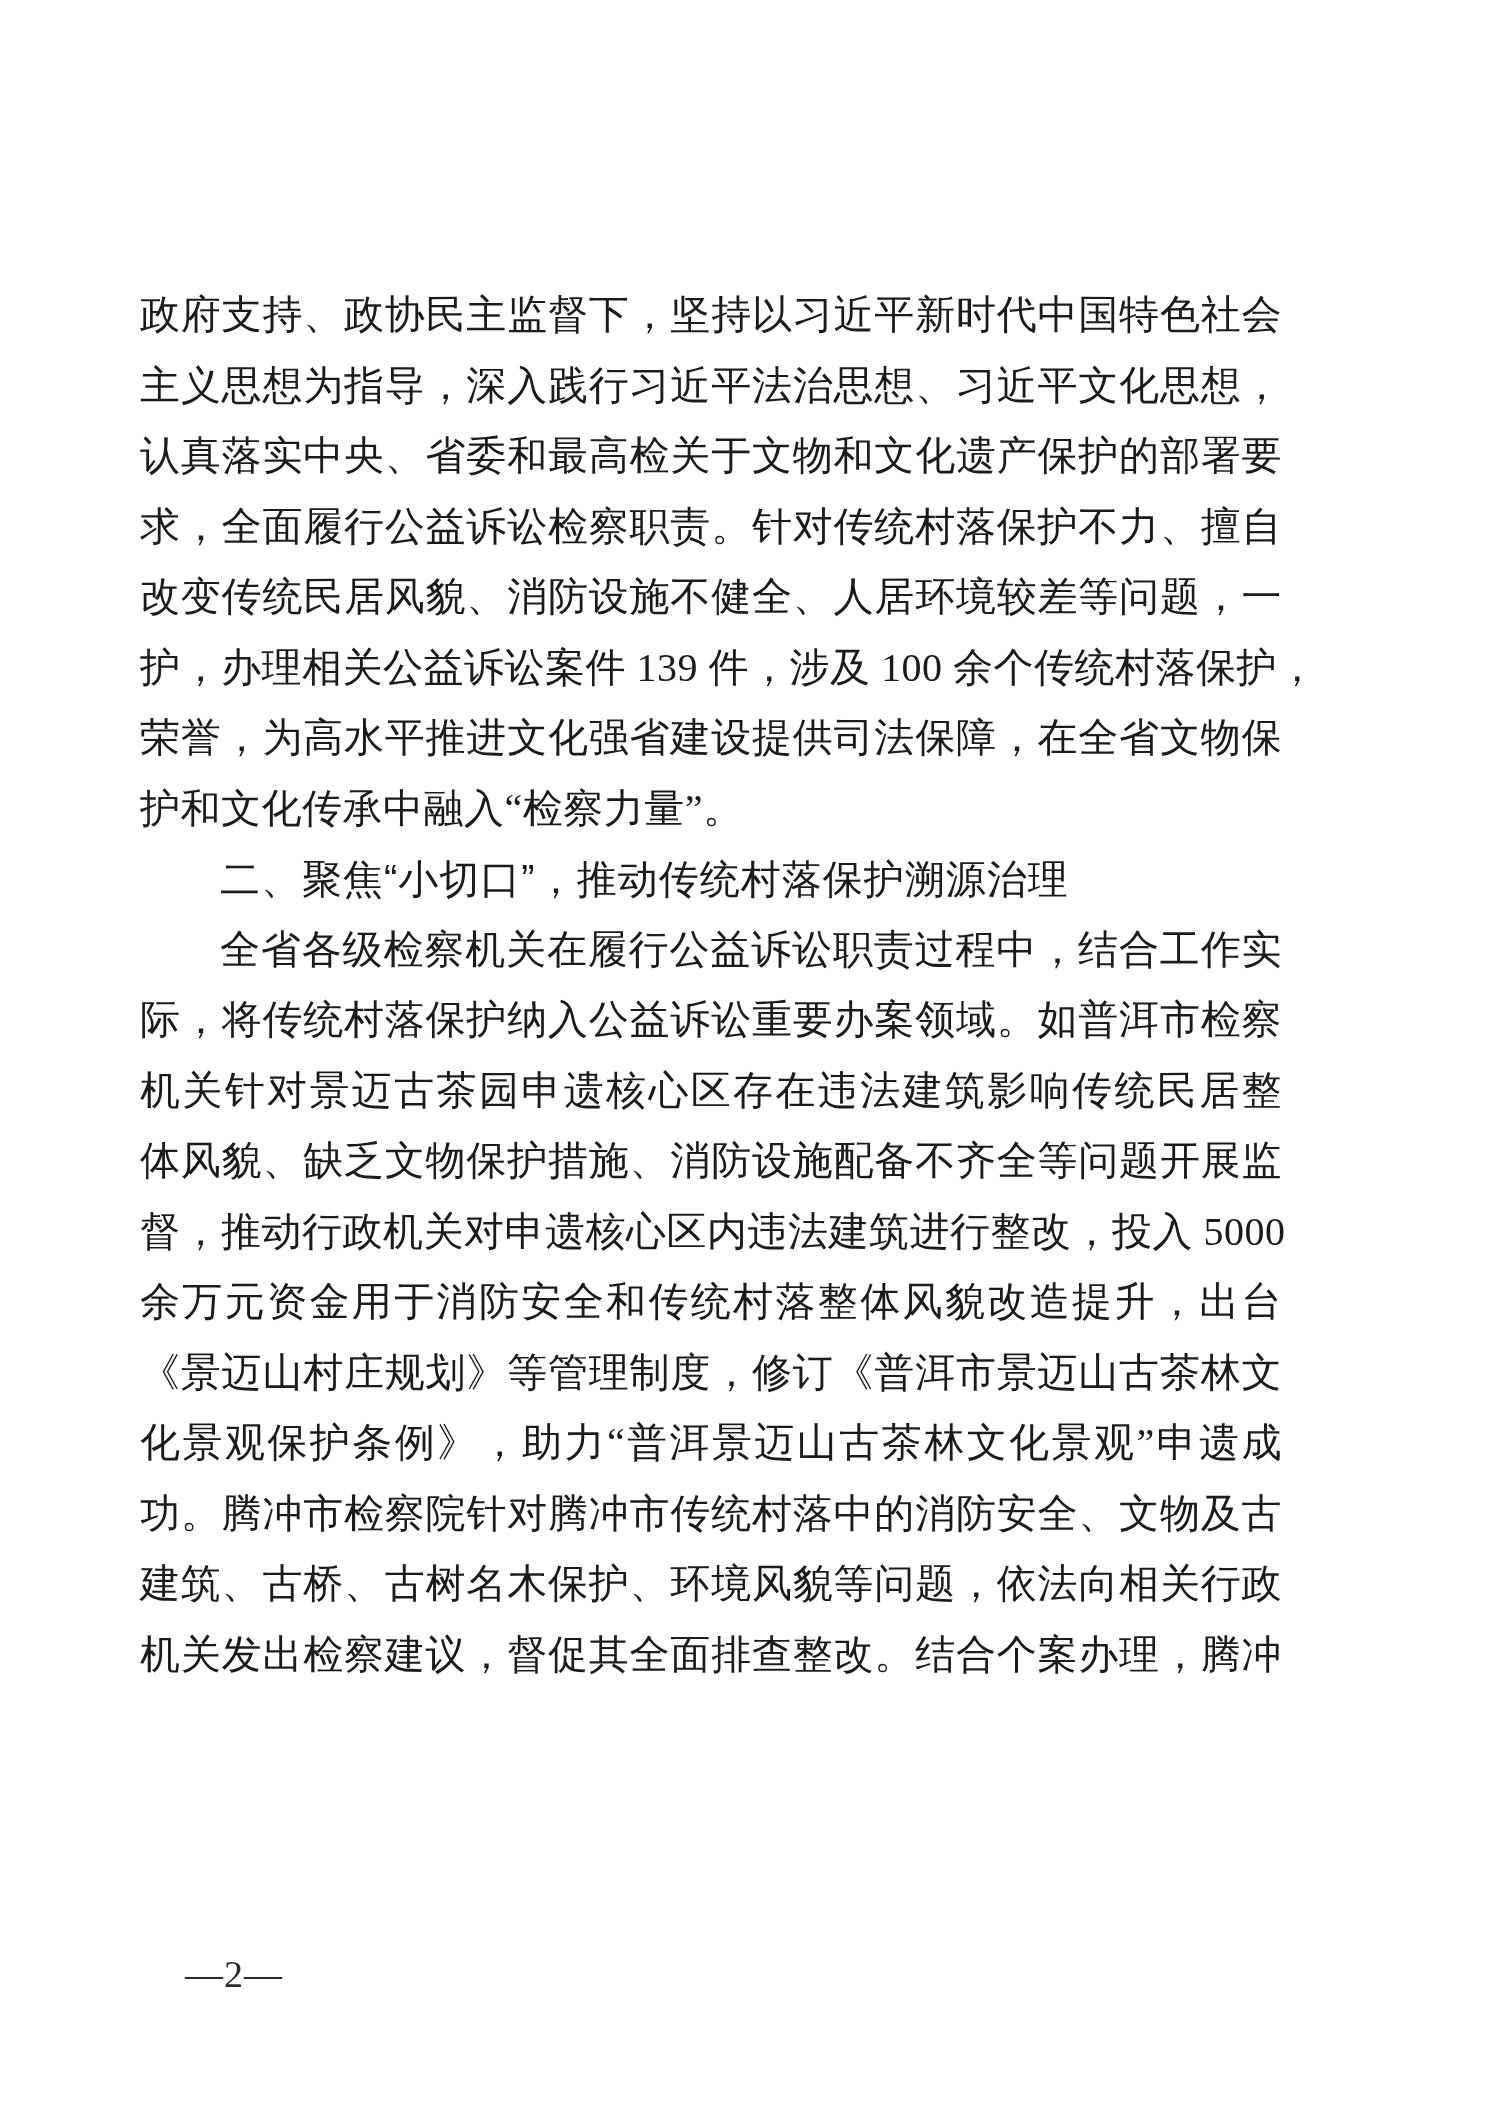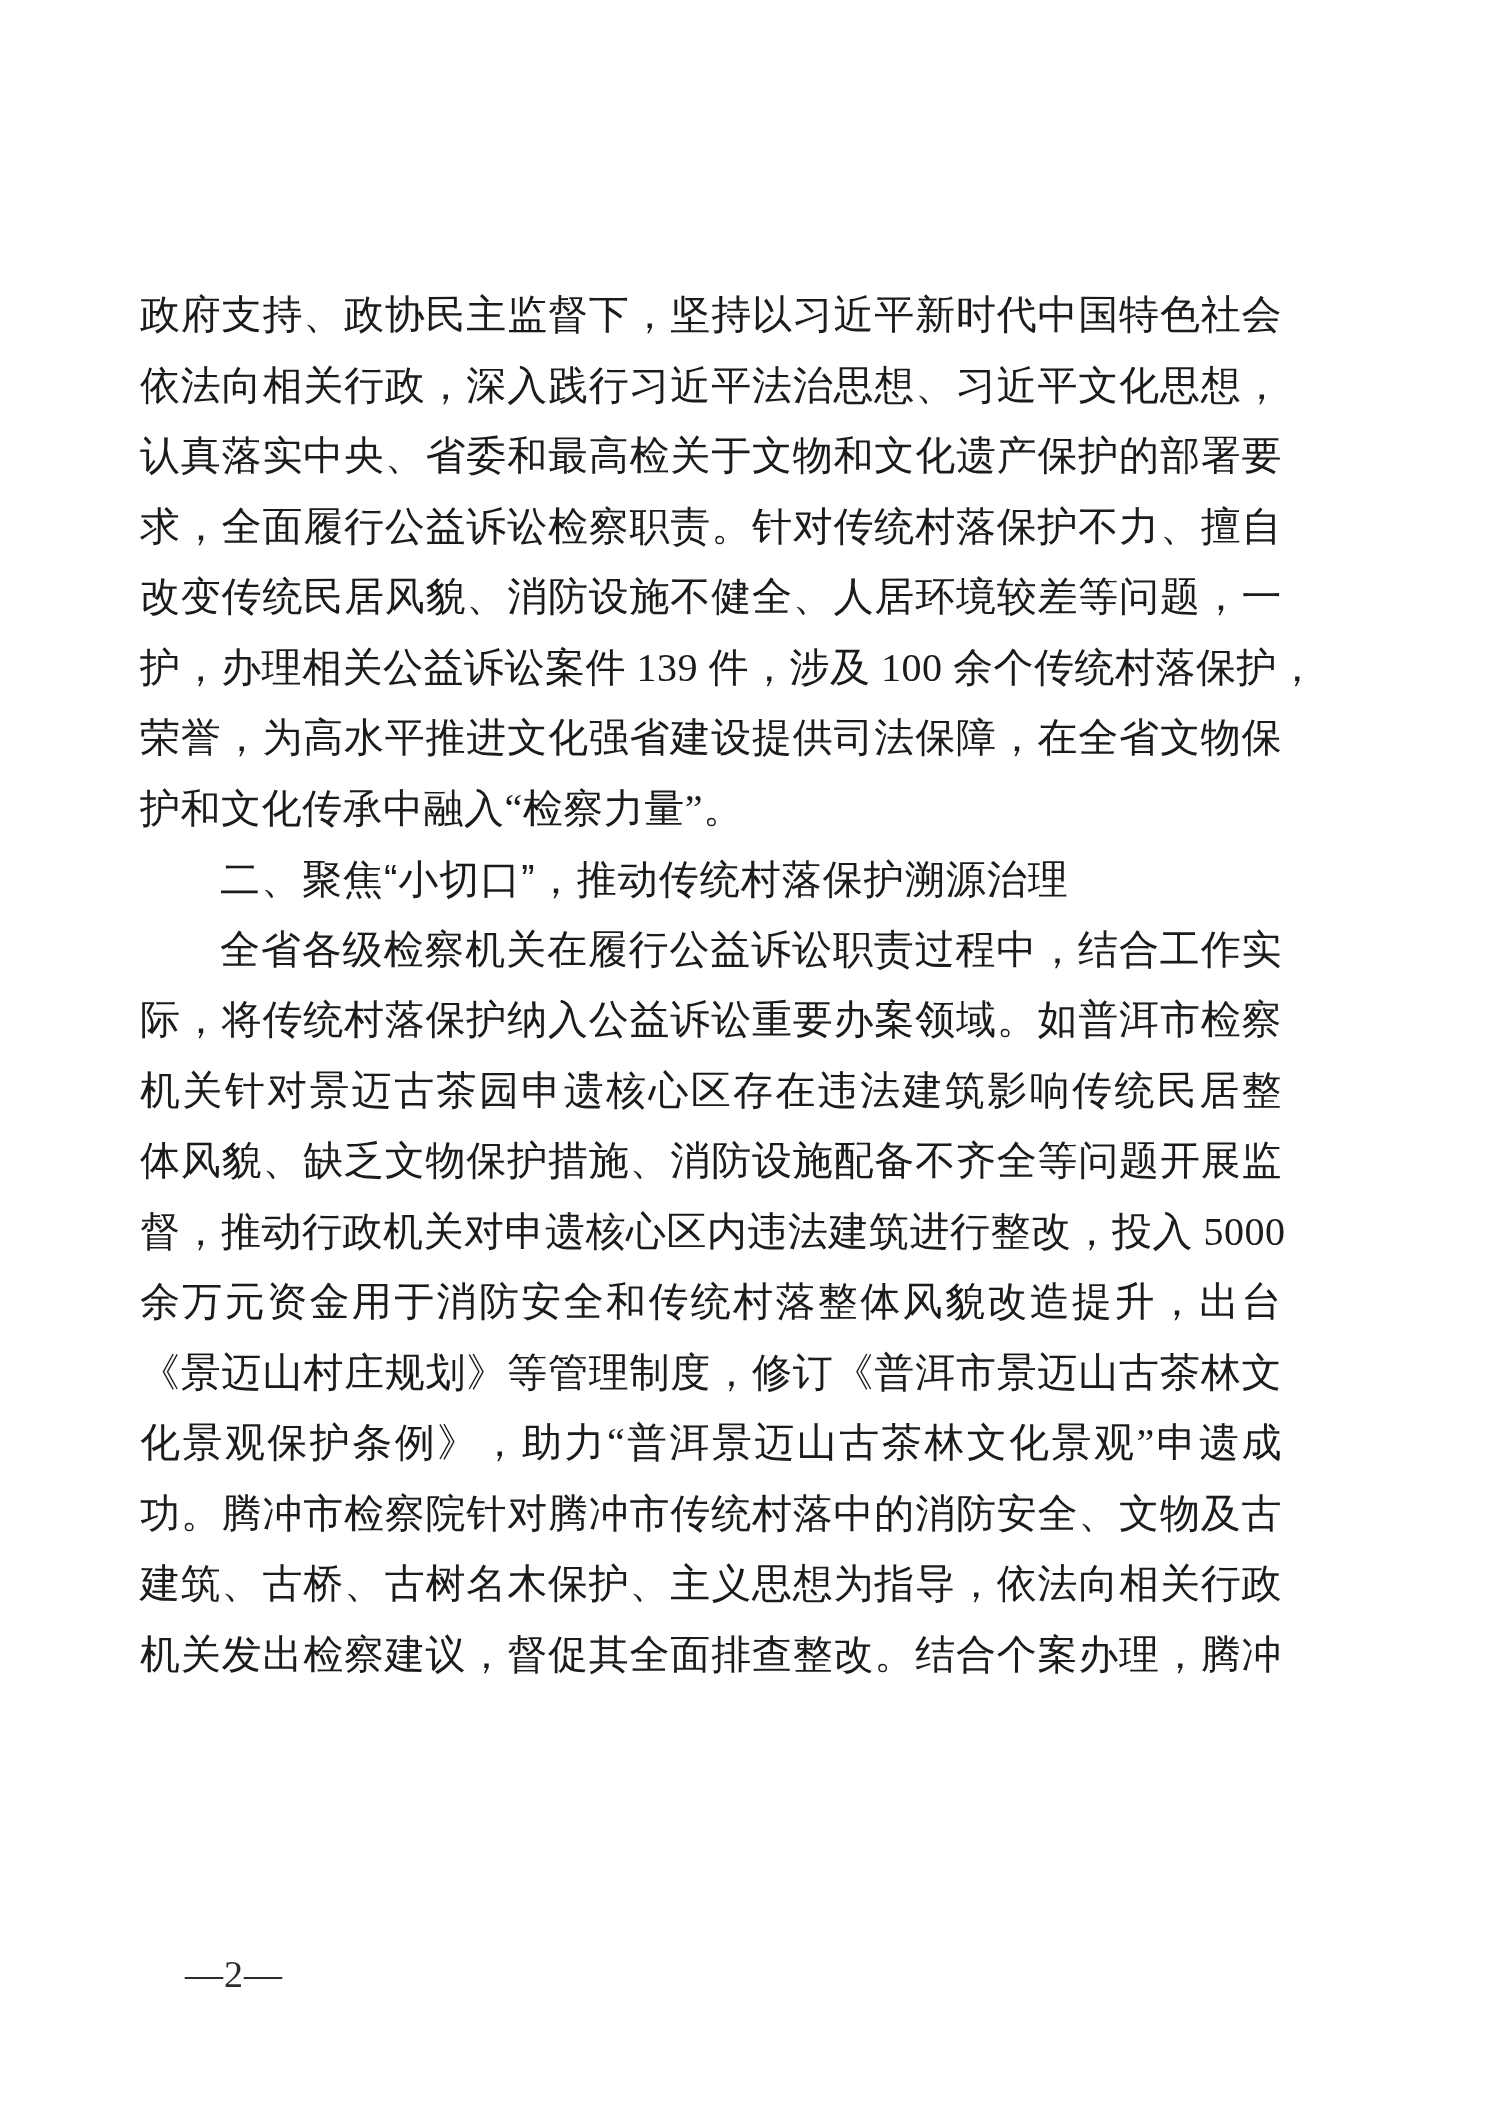--- a/index.html
+++ b/index.html
@@ -54,34 +54,34 @@
     color: #2a2a2a;
     letter-spacing: 1px;
   }
 </style>
 </head>
 <body>
 
 <div class="page">
   <div class="content" id="doc-lines">
       <div class="line">政府支持、政协民主监督下，坚持以习近平新时代中国特色社会</div>
-      <div class="line">依法向相关行政，深入践行习近平法治思想、习近平文化思想，</div>
+      <div class="line">主义思想为指导，深入践行习近平法治思想、习近平文化思想，</div>
       <div class="line">认真落实中央、省委和最高检关于文物和文化遗产保护的部署要</div>
       <div class="line">求，全面履行公益诉讼检察职责。针对传统村落保护不力、擅自</div>
       <div class="line">改变传统民居风貌、消防设施不健全、人居环境较差等问题，一</div>
       <div class="line">护，办理相关公益诉讼案件 139 件，涉及 100 余个传统村落保护，</div>
       <div class="line">荣誉，为高水平推进文化强省建设提供司法保障，在全省文物保</div>
       <div class="line end">护和文化传承中融入“检察力量”。</div>
       <div class="line heading">二、聚焦“小切口”，推动传统村落保护溯源治理</div>
       <div class="line indent">全省各级检察机关在履行公益诉讼职责过程中，结合工作实</div>
       <div class="line">际，将传统村落保护纳入公益诉讼重要办案领域。如普洱市检察</div>
       <div class="line">机关针对景迈古茶园申遗核心区存在违法建筑影响传统民居整</div>
       <div class="line">体风貌、缺乏文物保护措施、消防设施配备不齐全等问题开展监</div>
       <div class="line">督，推动行政机关对申遗核心区内违法建筑进行整改，投入 5000</div>
       <div class="line">余万元资金用于消防安全和传统村落整体风貌改造提升，出台</div>
       <div class="line">《景迈山村庄规划》等管理制度，修订《普洱市景迈山古茶林文</div>
       <div class="line">化景观保护条例》，助力“普洱景迈山古茶林文化景观”申遗成</div>
       <div class="line">功。腾冲市检察院针对腾冲市传统村落中的消防安全、文物及古</div>
-      <div class="line">建筑、古桥、古树名木保护、主义思想为指导，依法向相关行政</div>
+      <div class="line">建筑、古桥、古树名木保护、环境风貌等问题，依法向相关行政</div>
       <div class="line">机关发出检察建议，督促其全面排查整改。结合个案办理，腾冲</div>
     </div>
   <div class="page-number">—2—</div>
 </div>
 
 </body></html>

